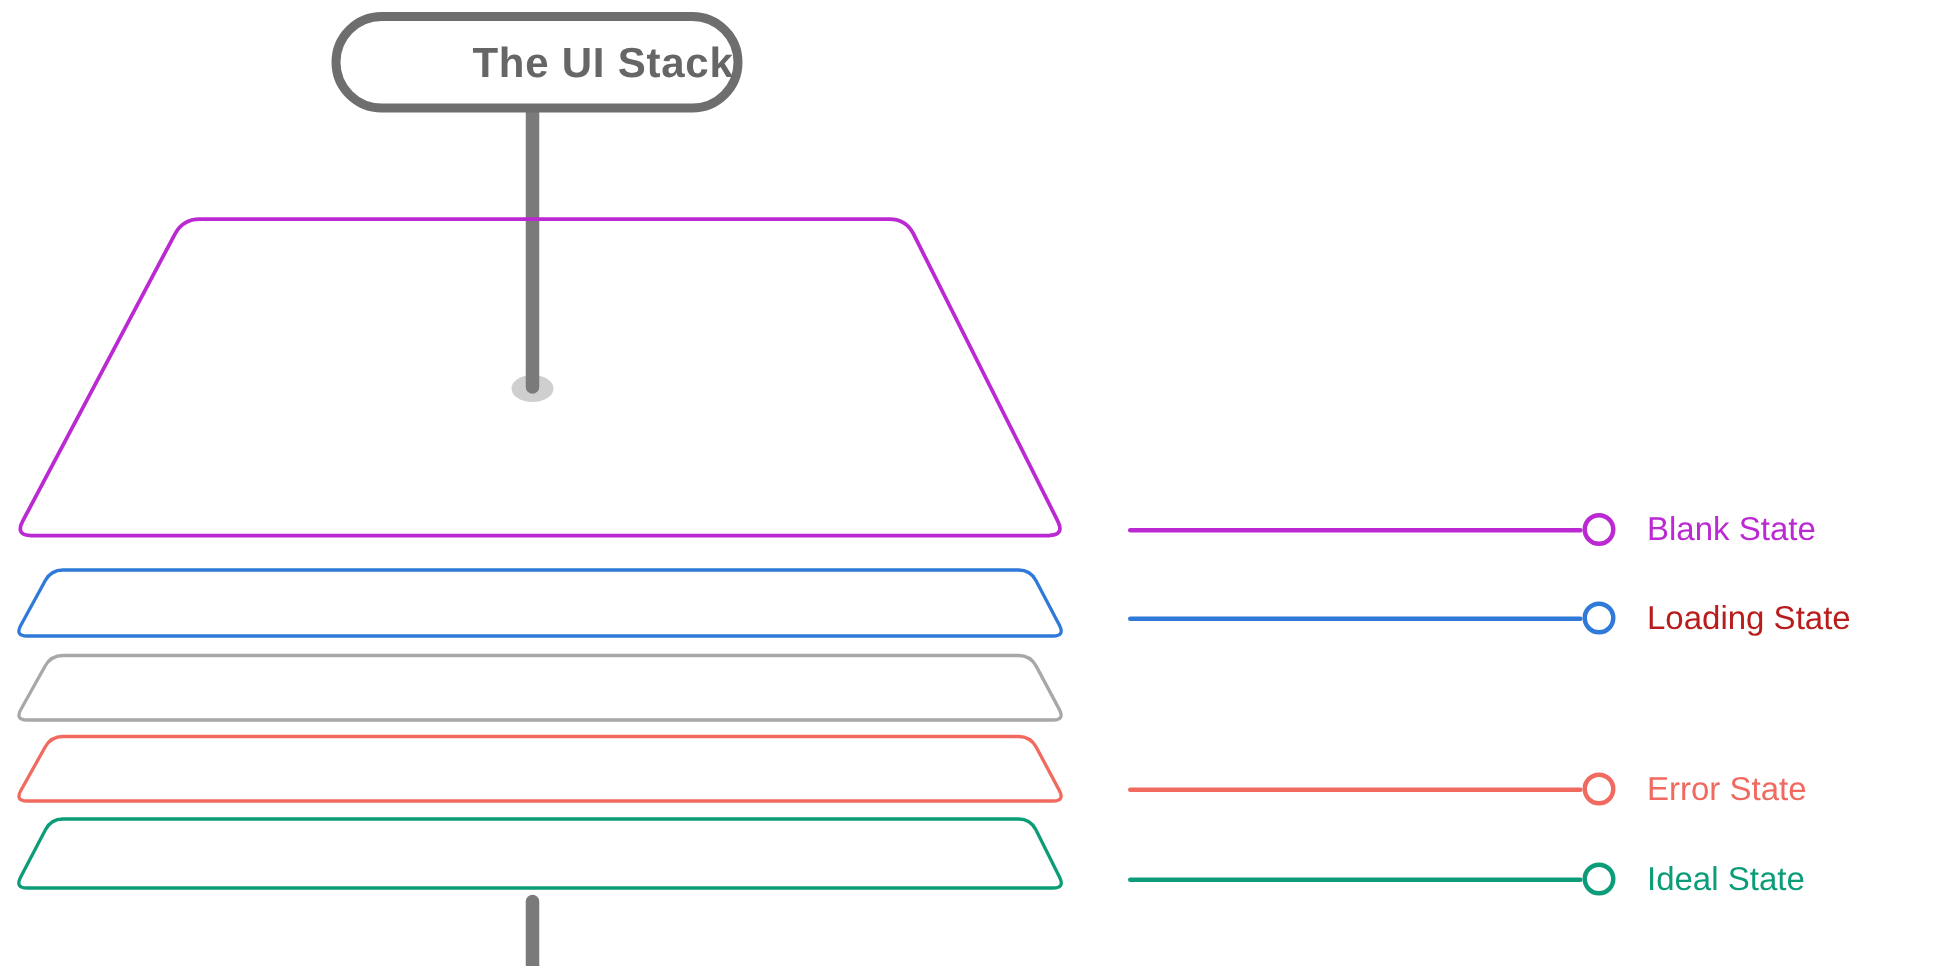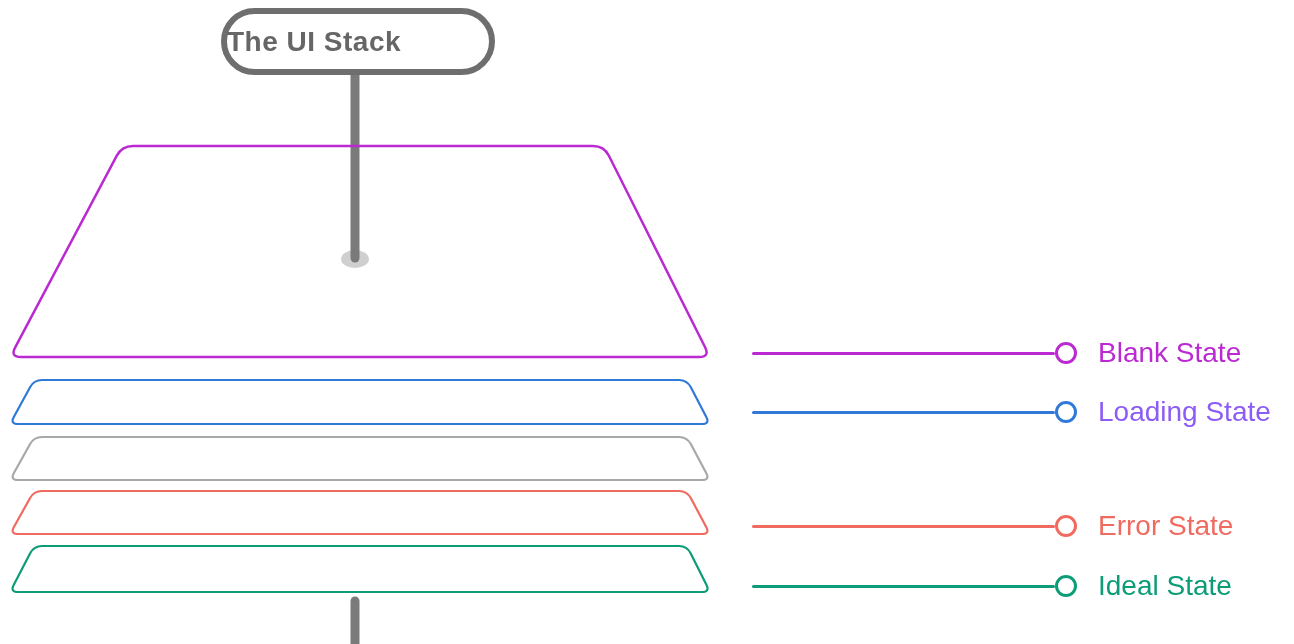--- a/index.html
+++ b/index.html
@@ -17,21 +17,21 @@
     width:1294px;height:644px;
   }
   .title-pill{
     position:absolute;
     left:221px;top:8px;
     width:262px;height:55px;
     border:6px solid #6e6e6e;
     border-radius:36px;
     display:flex;
     align-items:center;
-    justify-content:flex-start;
+    justify-content:flex-end;
     background:#ffffff;
     z-index:2;
   }
   .title-pill span{
     font-size:28px;
     font-weight:bold;
     letter-spacing:0.5px;
   }
   .legend-row{
     position:absolute;
@@ -48,21 +48,21 @@
   .legend-circle{
     width:16px;
     height:16px;
     border:3px solid #000;
     border-radius:50%;
     background:#ffffff;
     flex:0 0 auto;
   }
   .legend-label{
     margin-left:21px;
-    font-size:28px;
+    font-size:22px;
     font-weight:500;
     white-space:nowrap;
   }
 </style>
 </head>
 <body>
 
 <div id="stage">
 
   <svg id="diagram-svg" viewBox="0 0 1294 644">
@@ -90,21 +90,21 @@
 
   <div class="legend-row" style="top:342px">
     <div class="legend-line" style="background-color: rgb(186, 41, 209);"></div>
     <div class="legend-circle" style="border-color: rgb(186, 41, 209);"></div>
     <span class="legend-label" style="color: rgb(186, 41, 209);">Blank State</span>
   </div>
 
   <div class="legend-row" style="top:401px">
     <div class="legend-line" style="background-color: rgb(47, 121, 216);"></div>
     <div class="legend-circle" style="border-color: rgb(47, 121, 216);"></div>
-    <span class="legend-label" style="color: #8b5cf6; text-align: center;">Loading State</span>
+    <span class="legend-label" style="color: #b91c1c; text-align: center;">Loading State</span>
   </div>
 
 
   <div class="legend-row" style="top:575px">
     <div class="legend-line" style="background-color: rgb(12, 156, 120);"></div>
     <div class="legend-circle" style="border-color: rgb(12, 156, 120);"></div>
     <span class="legend-label" style="color: rgb(12, 156, 120);">Ideal State</span>
   </div>
 
   <div class="legend-row" style="top:515px">

